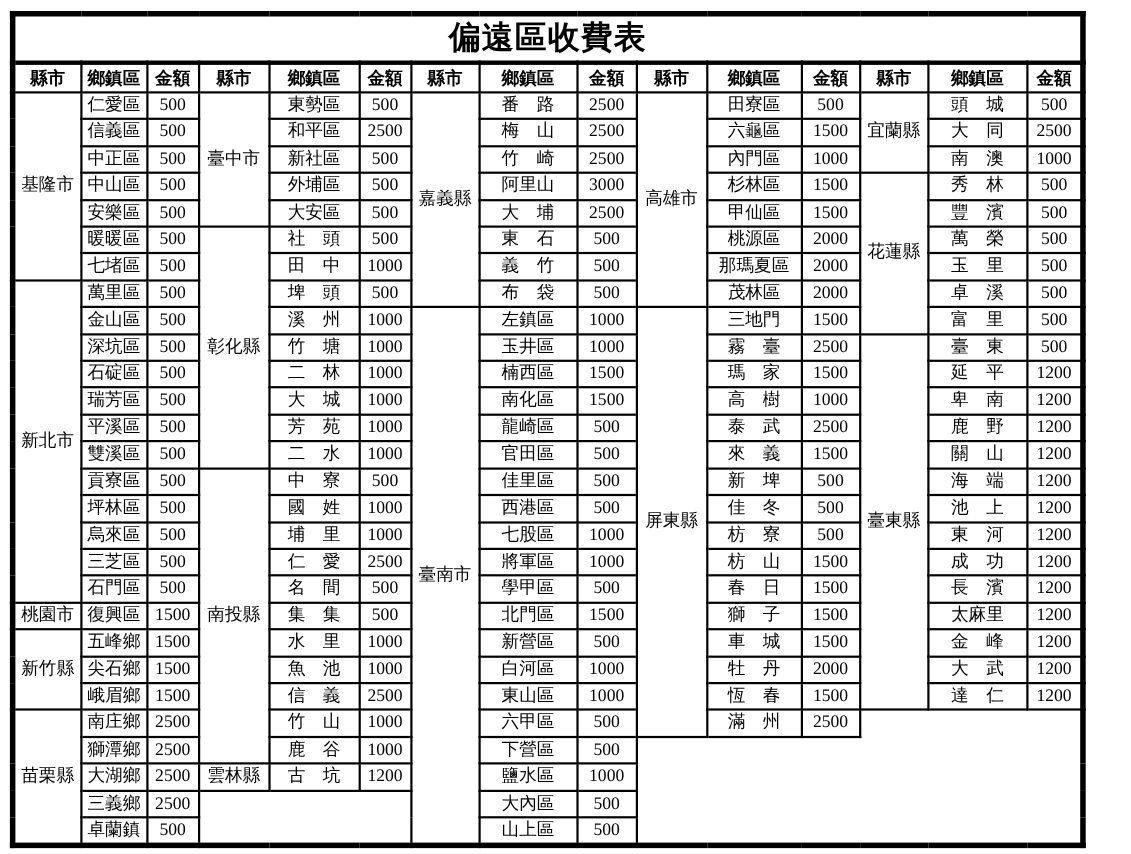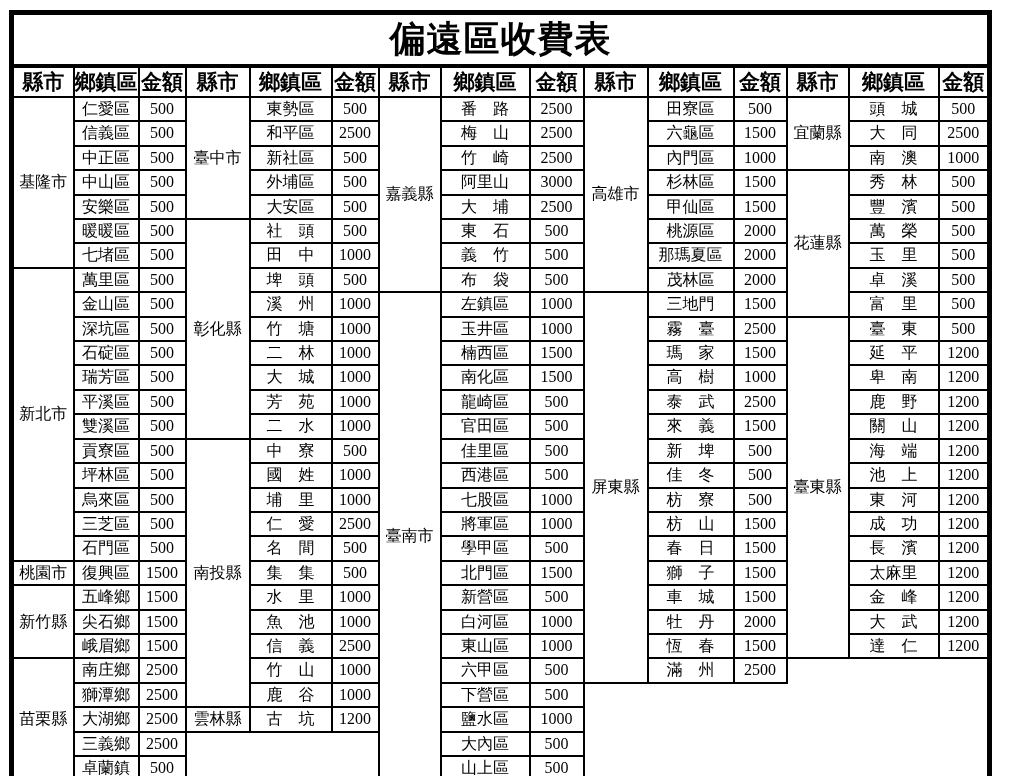--- a/index.html
+++ b/index.html
@@ -2,23 +2,23 @@
 <html><head>
 <meta charset="utf-8">
 <style>
   html,body{margin:0;padding:0;background:#ffffff;}
   body{width:1028px;height:776px;overflow:hidden;
        font-family:"Liberation Serif","DejaVu Serif",serif;color:#000;}
   .sheet{margin:10px 9px;}
   table.fee{border-collapse:collapse;table-layout:fixed;border:5px solid #000;}
   th,td{border:2px solid #000;text-align:center;vertical-align:middle;
         padding:0;white-space:nowrap;overflow:hidden;}
-  .title-cell{font-size:36px;font-weight:bold;height:33px;
+  .title-cell{font-size:29px;font-weight:bold;height:33px;
               border-bottom:4px solid #000;letter-spacing:1px;}
-  .colhead{font-size:21px;font-weight:bold;height:24px;}
+  .colhead{font-size:16px;font-weight:bold;height:24px;}
   tbody td{font-size:16px;height:22.4px;line-height:22.4px;}
   td.county{font-size:16px;margin-left:44px;}
   td.amount{font-size:16px;}
   td.empty-cell{border:0 none;}
 </style>
 </head>
 <body>
 
 <div class="sheet">
   <table class="fee">

